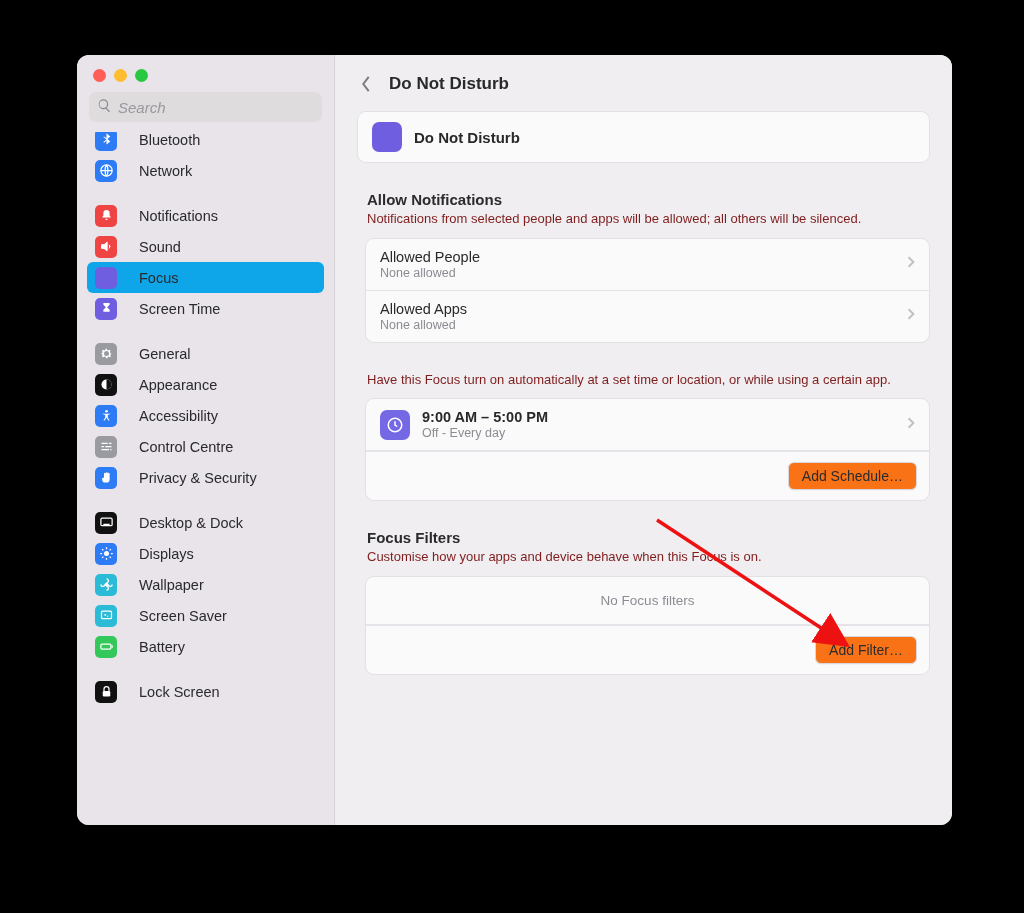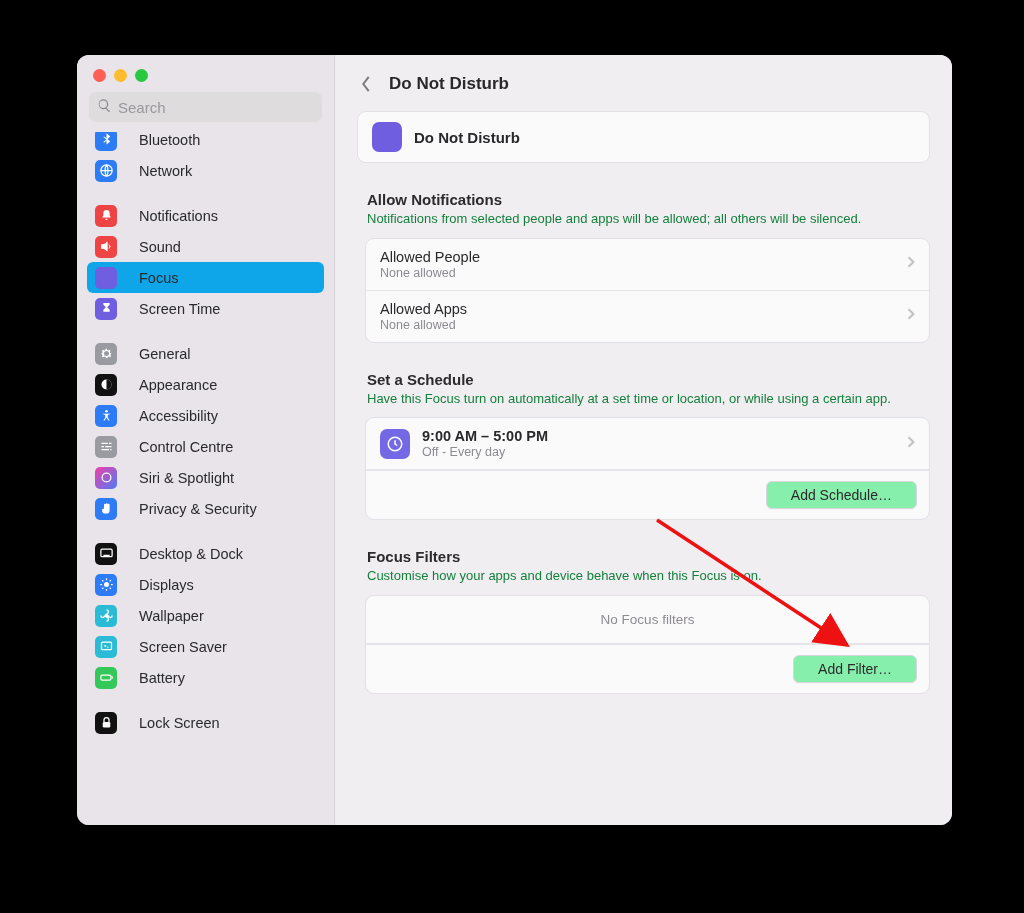--- a/index.html
+++ b/index.html
@@ -18,21 +18,21 @@
   .traffic { display:flex; gap:8px; padding:14px 16px 10px 16px; }
   .traffic span { width:13px; height:13px; border-radius:50%; display:block; }
   .tl-red{background:#ff5f57;} .tl-yellow{background:#febc2e;} .tl-green{background:#28c840;}
   .searchwrap { padding:0 12px 10px 12px; }
   .search {
     display:flex; align-items:center; gap:6px;
     background:#dfdcde; border-radius:7px; height:30px; padding:0 8px;
     color:#8a8790;
   }
   .search svg{width:15px;height:15px;fill:#8a8790;}
-  .search input{ background:transparent; border:0; outline:0; font-size:15px; color:#a21caf; width:100%; }
+  .search input{ background:transparent; border:0; outline:0; font-size:15px; color:#a21caf; width:100%;font-style:italic; }
   .search input::placeholder{color:#9a979f;}
   .sblist { overflow:hidden; padding:0 10px; }
   .sbgroup { margin-bottom:14px; }
   .sbitem {
     display:flex; align-items:center; gap:22px; height:31px;
     padding:0 8px; border-radius:6px; font-size:14.5px; color:#2a2a2c;
   }
   .sbitem.selected { background:#0ea5e9; }
   .sbitem .ico {
     width:22px; height:22px; border-radius:5px; flex:none;
@@ -51,39 +51,39 @@
   .card {
     background:#fbfafb; border:1px solid #e2e0e4; border-radius:9px;
   }
   .dnd-row { display:flex; align-items:center; gap:12px; padding:10px 14px; }
   .dnd-ico { width:30px;height:30px;border-radius:7px;background:#6f5ee0;display:flex;align-items:center;justify-content:center;}
   .dnd-ico svg{width:19px;height:19px;fill:#fff;}
   .dnd-label{font-size:15px;font-weight:600;color:#29292b;}
 
   .sect { margin-top:28px;margin-left:8px; }
   .sect h3 { font-size:15px; font-weight:700; color:#2b2b2d; margin:0 2px 2px 2px; }
-  .sect .subhead { font-size:13px; color:#15803d; margin:0 2px 10px 2px; line-height:1.35; }
+  .sect .subhead { font-size:13px; color:#7f1d1d; margin:0 2px 10px 2px; line-height:1.35; }
 
   .listcard .row {
     display:flex; align-items:center; justify-content:space-between;
     padding:10px 14px; border-bottom:1px solid #e6e4e8;
   }
   .listcard .row:last-child{border-bottom:0;}
   .row .labels .pri{font-size:14.5px;color:#29292b;}
   .row .labels .sec{font-size:12.5px;color:#8d8b92;margin-top:1px;}
   .chev{color:#b6b4bb;}
   .chev svg{width:8px;height:14px;stroke:#c1bfc6;stroke-width:2.4;fill:none;}
 
   .sched-row{display:flex;align-items:center;gap:12px;padding:10px 14px;}
   .sched-ico{width:30px;height:30px;border-radius:7px;background:#7468e4;display:flex;align-items:center;justify-content:center;}
   .sched-ico svg{width:18px;height:18px;fill:#fff;}
   .btnbar{display:flex;justify-content:flex-end;padding:10px 12px;border-top:1px solid #e6e4e8;}
   .pillbtn{
-    background:#86efac;border:1px solid #d9d7dd;border-radius:6px;
-    padding:5px 24px;font-size:14px;color:#2b2b2d;box-shadow:0 1px 1px rgba(0,0,0,.03);
+    background:#f97316;border:1px solid #d9d7dd;border-radius:6px;
+    padding:5px 13px;font-size:14px;color:#2b2b2d;box-shadow:0 1px 1px rgba(0,0,0,.03);
   }
 
   .filters-empty{
     text-align:center; padding:16px; font-size:13.5px; color:#8d8b92;
     border-bottom:1px solid #e6e4e8;
   }
 
   
   .arrow{position:absolute;left:570px;top:455px;pointer-events:none;}
 </style>
@@ -193,28 +193,20 @@
             </span>
           <span>Accessibility</span>
         </div>
         <div class="sbitem">
           <span class="ico" style="background:#9a9aa1">
               <svg viewBox="0 0 24 24">
                 <path d="M4 7h10m2 0h4M4 12h4m2 0h10M4 17h12m2 0h2" stroke="#fff" stroke-width="2"></path>
               </svg>
             </span>
           <span>Control Centre</span>
-        </div>
-        <div class="sbitem">
-          <span class="ico" style="background:linear-gradient(135deg,#ef3fa9,#4f7bf5)">
-              <svg viewBox="0 0 24 24">
-                <circle cx="12" cy="12" r="7" fill="none" stroke="#fff" stroke-width="2"></circle>
-              </svg>
-            </span>
-          <span>Siri &amp; Spotlight</span>
         </div>
         <div class="sbitem">
           <span class="ico" style="background:#2e7bf6">
               <svg viewBox="0 0 24 24">
                 <path d="M8 12V6a1.5 1.5 0 013 0v5V5a1.5 1.5 0 013 0v6V6a1.5 1.5 0 013 0v9a5 5 0 01-5 5h-2a5 5 0 01-5-5v-2l3-1z"></path>
               </svg>
             </span>
           <span>Privacy &amp; Security</span>
         </div>
       </div>
@@ -323,21 +315,20 @@
               <div class="sec">None allowed</div>
             </div>
             <span class="chev"><svg viewBox="0 0 10 16">
                   <polyline points="2,2 8,8 2,14"></polyline>
                 </svg></span>
           </div>
         </div>
       </div>
 
       <div class="sect">
-        <h3>Set a Schedule</h3>
         <div class="subhead">Have this Focus turn on automatically at a set time or location, or while using a certain app.</div>
         <div class="card listcard">
           <div class="row sched-row">
             <span class="sched-ico">
               <svg viewBox="0 0 24 24">
                   <circle cx="12" cy="12" r="9" fill="none" stroke="#fff" stroke-width="2"></circle>
                   <path d="M12 7v5l3 2" stroke="#fff" stroke-width="2" fill="none"></path>
                 </svg>
             </span>
             <div class="labels" style="flex:1">

